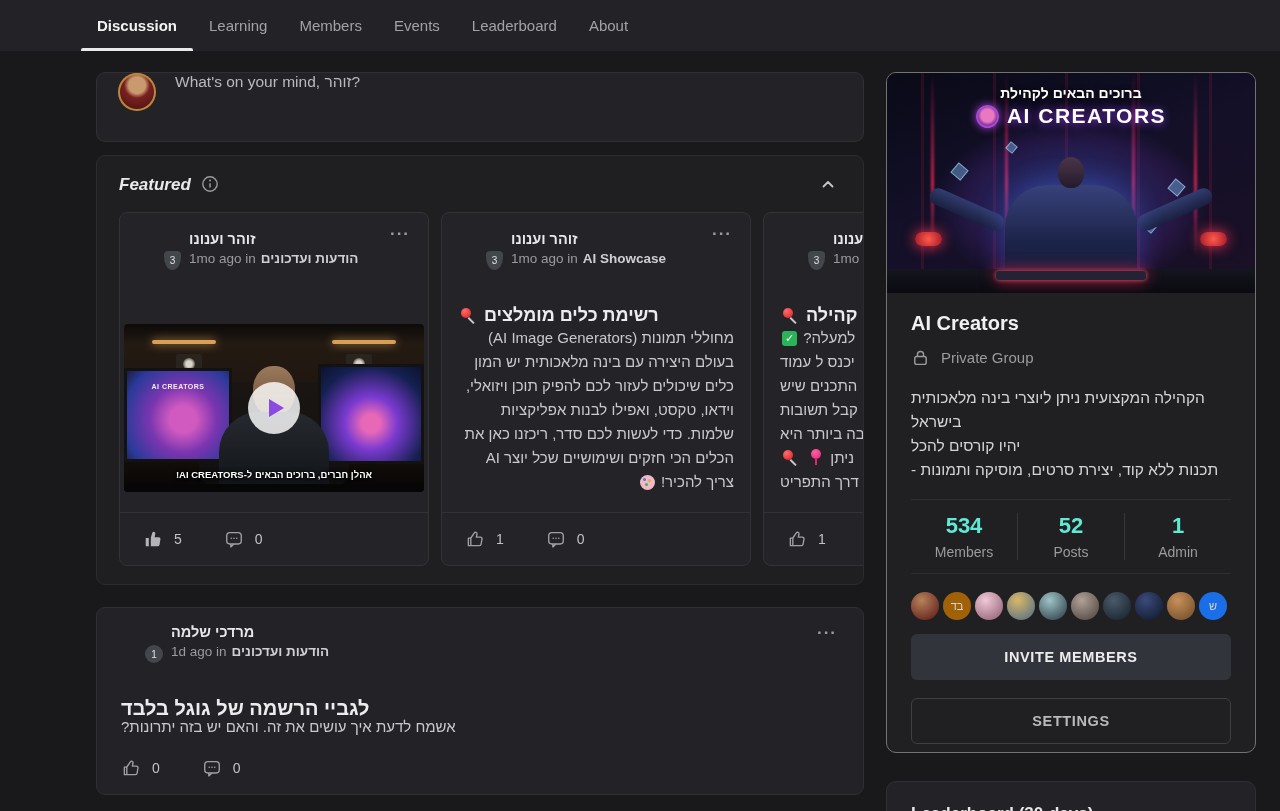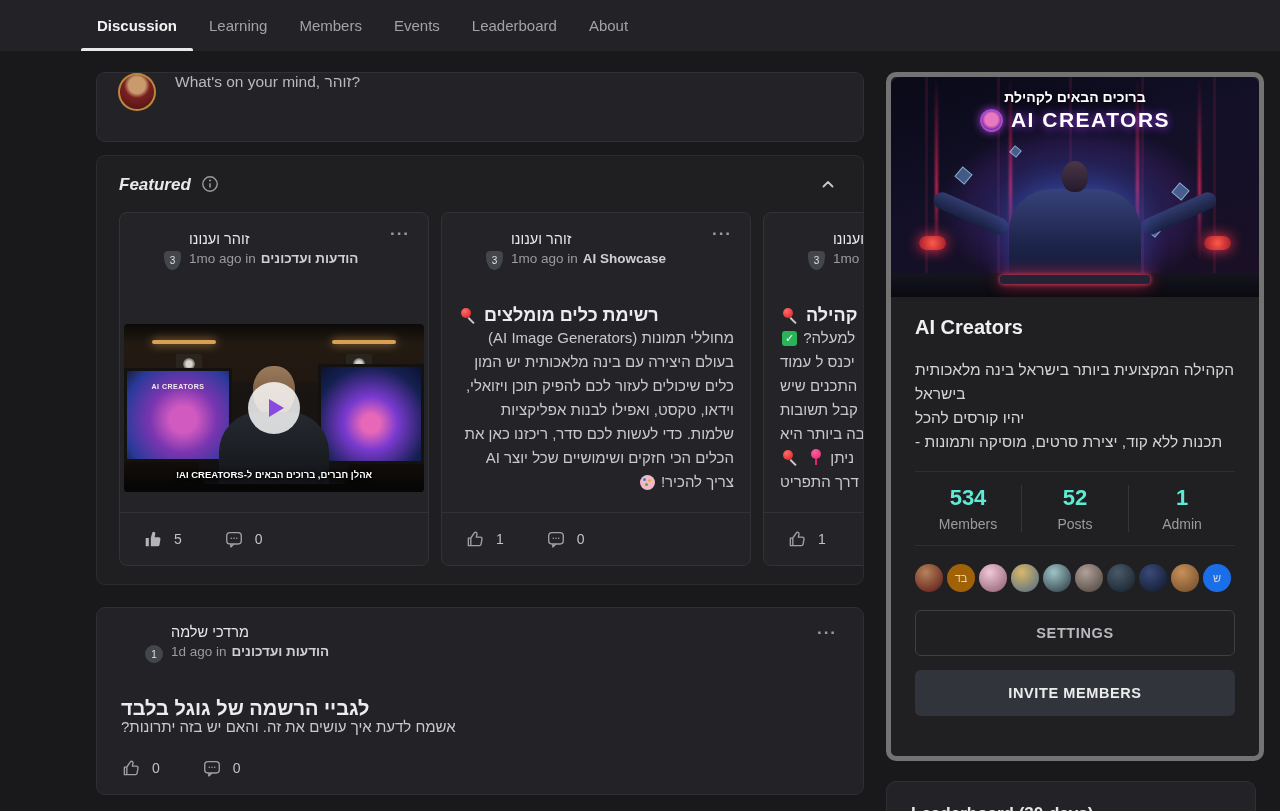--- a/index.html
+++ b/index.html
@@ -42,21 +42,21 @@
   .c-head{position:absolute;top:16px;left:16px;right:16px;display:flex;}
   .av-wrap{position:relative;width:40px;height:40px;flex:0 0 auto;}
   .av-wrap .avatar{width:40px;height:40px;}
   .badge-shield{position:absolute;right:-7px;bottom:-3px;width:17px;height:19px;background:#43464b;
         border:2px solid #242428;border-radius:30% 30% 50% 50% / 25% 25% 65% 65%;
         color:#e0e0e3;font-size:10px;display:flex;align-items:center;justify-content:center;}
   .badge-circle{position:absolute;right:-7px;bottom:-3px;width:18px;height:18px;background:#43464b;
         border:2px solid #232327;border-radius:50%;
         color:#e0e0e3;font-size:10px;display:flex;align-items:center;justify-content:center;}
   .c-info{margin-left:13px;min-width:0;}
-  .c-name{color:#e8e8ea;font-size:14.5px;font-weight:normal;text-align:left;margin-top:2px;}
+  .c-name{color:#e8e8ea;font-size:14.5px;font-weight:bold;text-align:left;margin-top:2px;}
   .c-meta{display:flex;gap:5px;margin-top:4px;font-size:13.5px;color:#9b9b9f;white-space:nowrap;}
   .c-meta b{color:#cfcfd3;font-weight:bold;}
   .menu-dots{position:absolute;top:10px;right:12px;color:#9b9b9f;font-size:17px;letter-spacing:1px;
              background:none;border:none;cursor:pointer;font-weight:bold;}
   .menu-dots::before{content:"···";}
   .c-title{position:absolute;top:74px;left:16px;right:16px;color:#ececee;font-size:18px;
            font-weight:bold;text-align:left;white-space:nowrap;overflow:hidden;}
   .c-foot{position:absolute;left:0;right:0;bottom:0;height:53px;border-top:1px solid #323236;
           display:flex;align-items:center;padding:0 23px;box-sizing:border-box;}
   .foot-btn{display:flex;align-items:center;gap:11px;background:none;border:none;cursor:pointer;
@@ -102,21 +102,21 @@
   .t-left{text-align:left;}
 
   
   .post{top:607px;left:96px;width:768px;height:188px;}
   .post .c-head{top:14px;left:21px;right:21px;}
   .post .c-title{position:absolute;top:72px;left:24px;right:24px;font-size:20px;white-space:normal;}
   .p-body{position:absolute;top:110px;left:24px;right:24px;color:#c9c9cc;font-size:15px;text-align:left;}
   .p-foot{position:absolute;left:24px;bottom:16px;display:flex;align-items:center;}
 
   
-  .group-card{left:886px;top:72px;width:368px;height:679px;background:#202023;border:5px solid #737373;
+  .group-card{left:886px;top:72px;width:368px;height:679px;background:#202023;border:1px solid #737373;
               border-radius:10px;}
   .banner{position:relative;height:220px;border-radius:9px 9px 0 0;overflow:hidden;
       background:linear-gradient(160deg,#0a0a18 0%,#131028 45%,#1b1026 100%);}
   .bn-streaks{position:absolute;inset:0;
       background:repeating-linear-gradient(90deg,transparent 0 34px,rgba(225,30,70,.14) 34px 37px,transparent 37px 72px);}
   .bn-streak{position:absolute;top:0;bottom:36px;width:3px;filter:blur(1px);
       background:linear-gradient(rgba(255,40,90,0),rgba(255,40,90,.75) 60%,rgba(255,40,90,0));}
   .bn-glow{position:absolute;left:50%;top:60%;width:270px;height:170px;transform:translate(-50%,-50%);
       background:radial-gradient(ellipse at center,rgba(70,120,255,.40),rgba(120,60,220,.16) 55%,transparent 72%);}
   .bn-head{position:absolute;left:50%;top:84px;width:26px;height:31px;margin-left:-13px;
@@ -424,22 +424,29 @@
       <span class="bn-desk"></span>
       <span class="bn-keyboard"></span>
       <div class="bn-welcome rtl">ברוכים הבאים לקהילת</div>
       <div class="bn-brand">
         <span class="bn-brain"></span>
         <span class="bn-brand-text">AI CREATORS</span>
       </div>
     </div>
     <div class="g-body">
       <div class="g-name">AI Creators</div>
+      <div class="g-privacy">
+        <svg class="svgi" width="19" height="19" viewBox="0 0 20 20">
+            <rect x="4" y="9" width="12" height="8.2" rx="2" fill="none" stroke="#9b9b9f" stroke-width="1.5"></rect>
+            <path d="M6.8 9V6.8a3.2 3.2 0 0 1 6.4 0V9" fill="none" stroke="#9b9b9f" stroke-width="1.5"></path>
+          </svg>
+        <span>Private Group</span>
+      </div>
       <div class="g-desc rtl" id="g-desc">
-          <div>הקהילה המקצועית ביותר בישראל בינה מלאכותית</div>
+          <div>הקהילה המקצועית ניתן ליוצרי בינה מלאכותית</div>
           <div>בישראל</div>
           <div>יהיו קורסים להכל</div>
           <div>תכנות ללא קוד, יצירת סרטים, מוסיקה ותמונות -</div>
         </div>
       <div class="g-stats" id="g-stats">
           <div class="stat">
             <div class="stat-value">534</div>
             <div class="stat-label">Members</div>
           </div>
           <div class="stat">
@@ -456,22 +463,22 @@
           <span class="m-av" style="background: #a16207;">בד</span>
           <span class="m-av" style="background: radial-gradient(circle at 38% 30%, rgb(240, 200, 216), rgb(138, 90, 106));"></span>
           <span class="m-av" style="background: radial-gradient(circle at 38% 30%, rgb(216, 184, 104), rgb(74, 104, 136));"></span>
           <span class="m-av" style="background: radial-gradient(circle at 38% 30%, rgb(158, 196, 200), rgb(39, 52, 60));"></span>
           <span class="m-av" style="background: radial-gradient(circle at 38% 30%, rgb(176, 160, 152), rgb(72, 64, 56));"></span>
           <span class="m-av" style="background: radial-gradient(circle at 38% 30%, rgb(74, 90, 106), rgb(20, 30, 40));"></span>
           <span class="m-av" style="background: radial-gradient(circle at 38% 30%, rgb(58, 74, 122), rgb(14, 22, 38));"></span>
           <span class="m-av" style="background: radial-gradient(circle at 38% 30%, rgb(200, 144, 88), rgb(106, 72, 40));"></span>
           <span class="m-av" style="background: rgb(26, 111, 232);">ש</span>
         </div>
+      <button class="btn btn-invite">INVITE MEMBERS</button>
       <button class="btn btn-settings">SETTINGS</button>
-      <button class="btn btn-invite">INVITE MEMBERS</button>
     </div>
   </aside>
 
   <aside class="leader-card" style="position:absolute">
     <div class="leader-title">Leaderboard (30-days)</div>
   </aside>
 
 </div>
 
 </body></html>

